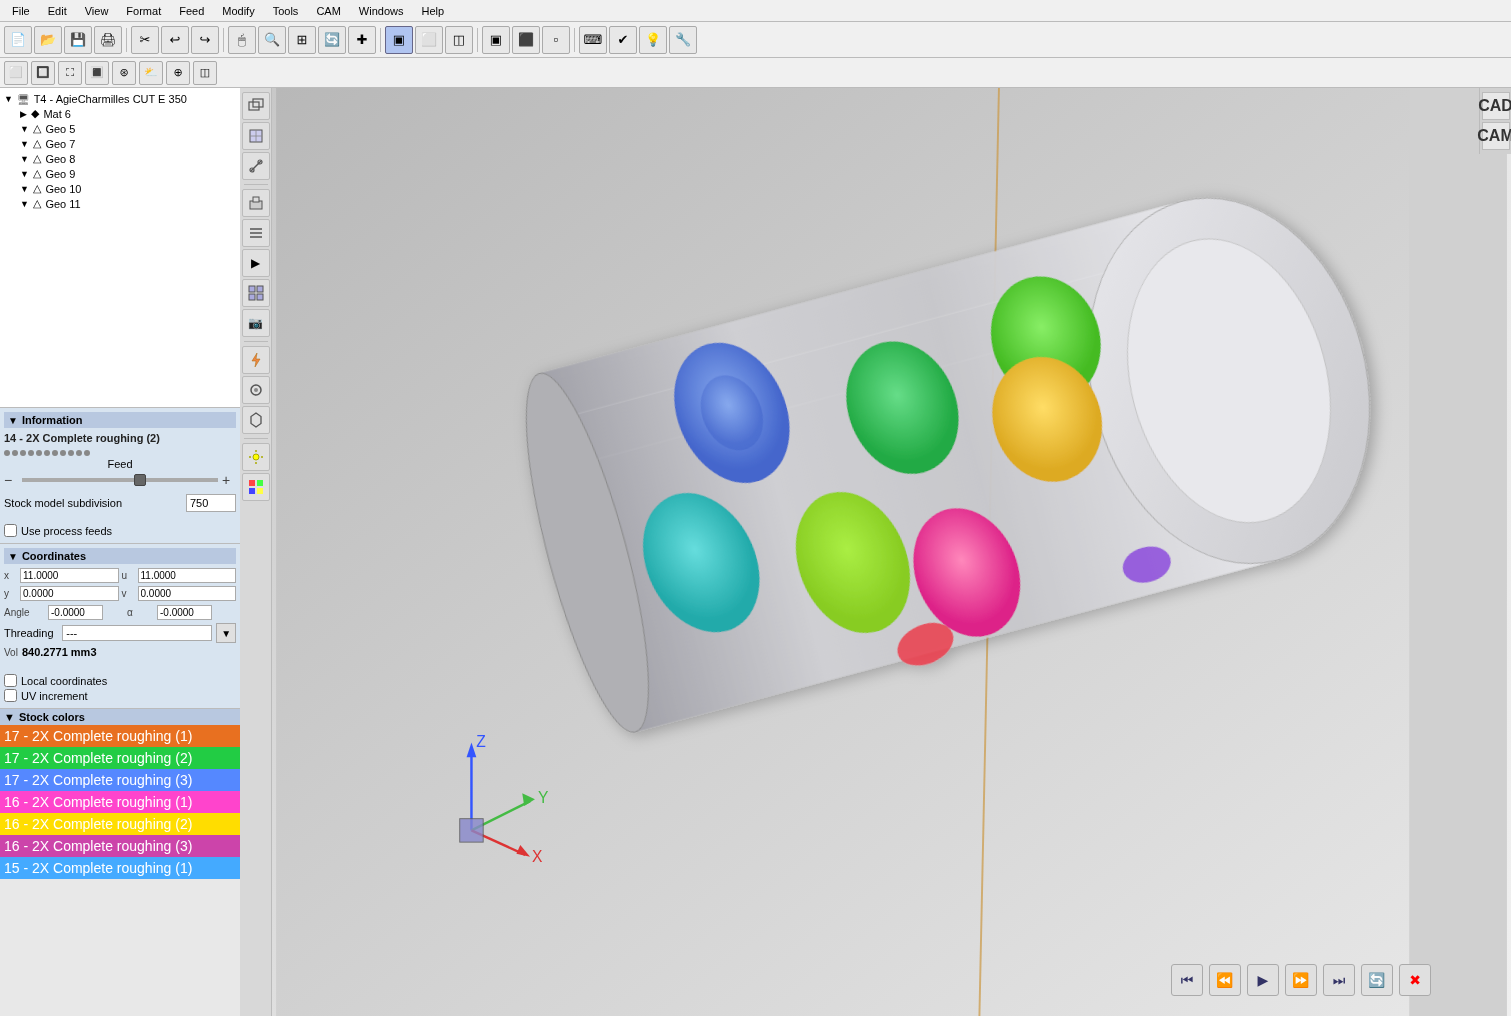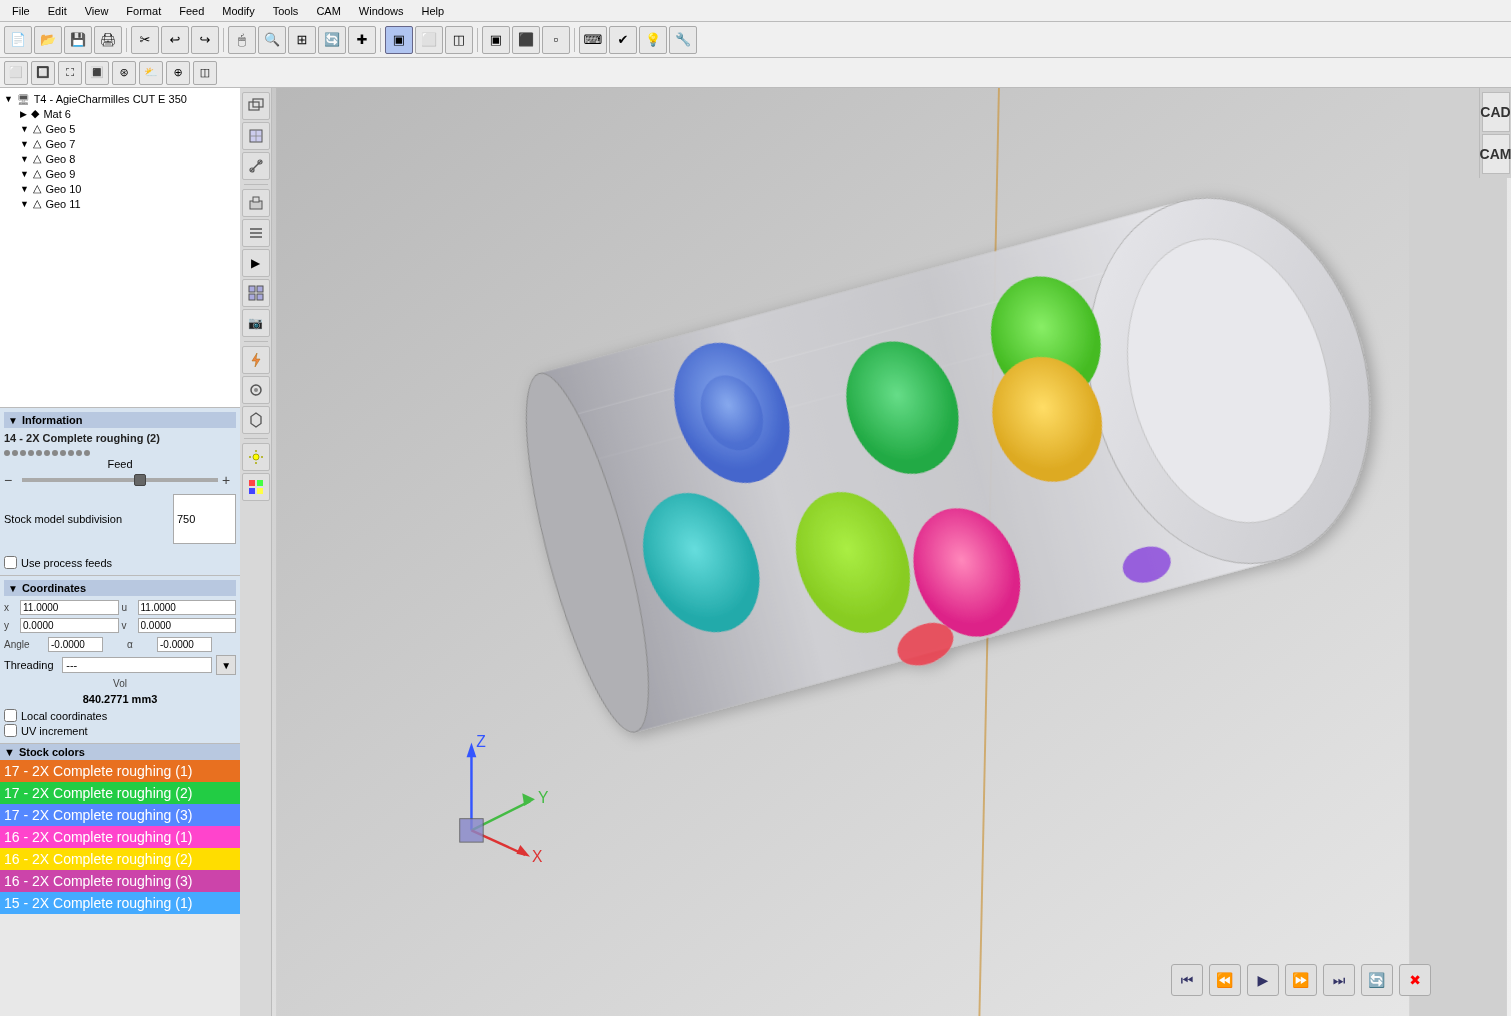--- a/index.html
+++ b/index.html
@@ -190,23 +190,23 @@
       cursor: pointer;
       color: #444;
       width: 14px;
     }
 
     .stock-row {
       display: flex; align-items: center; gap: 4px; margin-bottom: 12px;
     }
     .stock-label { font-size: 11px; flex: 1; }
     .stock-input {
-      width: 63px;
+      width: 50px;
       border: 1px solid #aaa;
-      padding: 18px 3px;
+      padding: 2px 3px;
       font-size: 11px;
       background: white;
     }
 
     .checkbox-row {
       display: flex; align-items: center; gap: 4px; margin-bottom: 2px;
     }
 
     
     #coords-panel {
@@ -251,21 +251,21 @@
     .threading-btn {
       width: 20px; height: 20px;
       background: #e0e0e0;
       border: 1px solid #aaa;
       cursor: pointer;
       font-size: 10px;
       display: flex; align-items: center; justify-content: center;
     }
 
     .vol-row {
-      display: flex; align-items: center; gap: 4px; margin-bottom: 4px; flex-direction: column;
+      display: flex; align-items: center; gap: 4px; margin-bottom: 16px;
     }
     .vol-label { font-size: 10px; color: #444; }
     .vol-value { font-size: 11px; font-weight: bold; }
 
     
     #stock-panel {
       flex: 1;
       overflow-y: auto;
       background: #e8e8e8;
     }
@@ -305,26 +305,26 @@
       background: #d0d0d0;
       border-left: 1px solid #bbb;
       display: flex;
       flex-direction: column;
       align-items: center;
       padding: 4px 2px;
       gap: 2px;
     }
     .cad-tab {
       width: 28px;
-      height: 40px;
+      height: 28px;
       background: #e8e8e8;
       border: 1px solid #bbb;
       cursor: pointer;
       display: flex; align-items: center; justify-content: center;
-      font-size: 14px; font-weight: bold;
+      font-size: 16px; font-weight: bold;
       color: #333;
     }
 
     
     #scene-svg {
       position: absolute;
       top: 0; left: 0;
       width: 100%; height: 100%;
     }
 

